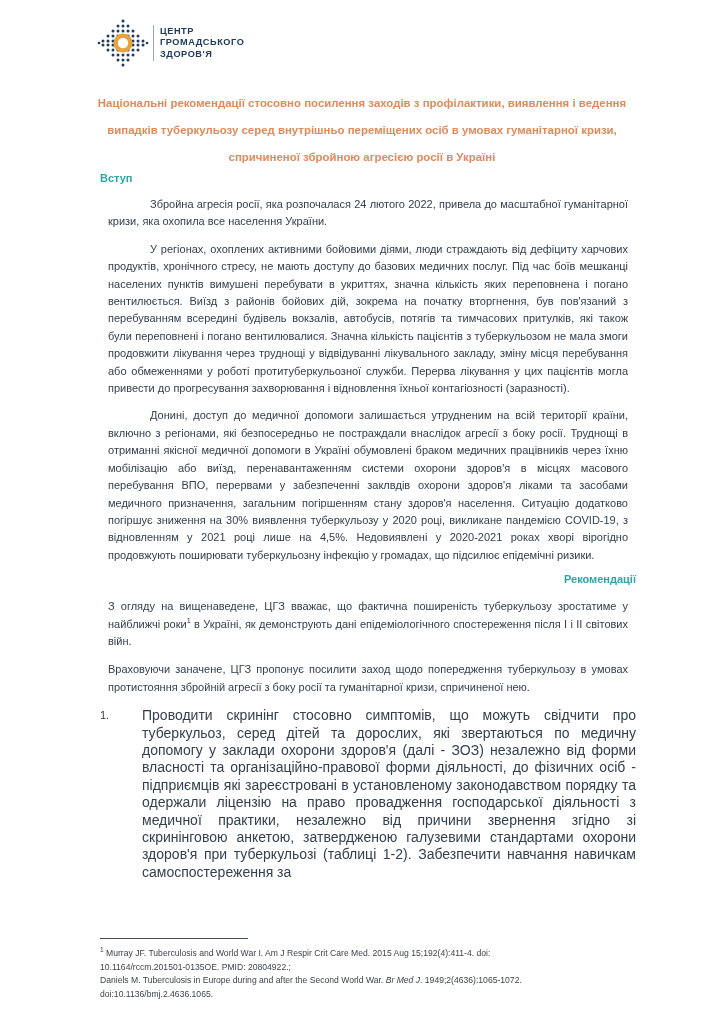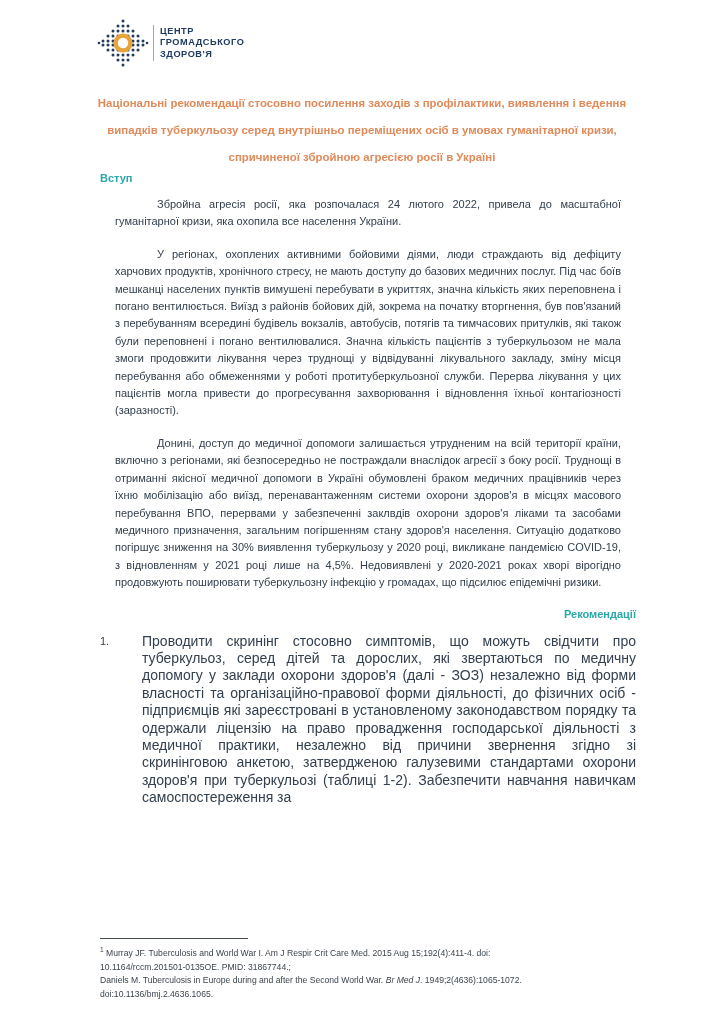--- a/index.html
+++ b/index.html
@@ -91,21 +91,21 @@
   }
   .h-vstup { margin-top: 27px; }
   .h-rek   { margin-top: 23px; text-align: right; }
 
   p.para {
     font-size: 11px;
     line-height: 17.4px;
     text-align: justify;
     text-justify: inter-word;
     color: #33404f;
-    margin: 15px;
+    margin: 8px;
     hyphens: none;
   }
   p.indent { text-indent: 42px; margin-top: 10px; }
   p.noindent { margin-top: 11px; }
   .p-first { margin-top: 12px; }
 
   sup.fn-ref {
     font-size: 7.3px;
     vertical-align: super;
     line-height: 0;
@@ -235,35 +235,37 @@
     <div class="content-inner">
 
       <h2 class="section-heading h-vstup">Вступ</h2>
 
       <p class="para indent p-first">Збройна агресія росії, яка розпочалася 24 лютого 2022, привела до масштабної гуманітарної кризи, яка охопила все населення України.</p>
       <p class="para indent">У регіонах, охоплених активними бойовими діями, люди страждають від дефіциту харчових продуктів, хронічного стресу, не мають доступу до базових медичних послуг. Під час боїв мешканці населених пунктів вимушені перебувати в укриттях, значна кількість яких переповнена і погано вентилюється. Виїзд з районів бойових дій, зокрема на початку вторгнення, був пов'язаний з перебуванням всередині будівель вокзалів, автобусів, потягів та тимчасових притулків, які також були переповнені і погано вентилювалися. Значна кількість пацієнтів з туберкульозом не мала змоги продовжити лікування через труднощі у відвідуванні лікувального закладу, зміну місця перебування або обмеженнями у роботі протитуберкульозної служби. Перерва лікування у цих пацієнтів могла привести до прогресування захворювання і відновлення їхньої контагіозності (заразності).</p>
       <p class="para indent">Донині, доступ до медичної допомоги залишається утрудненим на всій території країни, включно з регіонами, які безпосередньо не постраждали внаслідок агресії з боку росії. Труднощі в отриманні якісної медичної допомоги в Україні обумовлені браком медичних працівників через їхню мобілізацію або виїзд, перенавантаженням системи охорони здоров'я в місцях масового перебування ВПО, перервами у забезпеченні заклвдів охорони здоров'я ліками та засобами медичного призначення, загальним погіршенням стану здоров'я населення. Ситуацію додатково погіршує зниження на 30% виявлення туберкульозу у 2020 році, викликане пандемією COVID-19, з відновленням у 2021 році лише на 4,5%. Недовиявлені у 2020-2021 роках хворі вірогідно продовжують поширювати туберкульозну інфекцію у громадах, що підсилює епідемічні ризики.</p>
 
       <h2 class="section-heading h-rek">Рекомендації</h2>
 
-
+      <p class="para noindent"><span>З огляду на вищенаведене, ЦГЗ вважає, що фактична поширеність туберкульозу зростатиме у найближчі роки</span><sup class="fn-ref">1</sup><span> в Україні, як демонструють дані епідеміологічного спостереження після I і II світових війн.</span></p>
+
+      <p class="para noindent">Враховуючи заначене, ЦГЗ пропонує посилити заход щодо попередження туберкульозу в умовах протистояння збройній агресії з боку росії та гуманітарної кризи, спричиненої нею.</p>
 
       <ol class="rec-list">
         <li>
           <span class="li-num">1.</span>
           <span class="li-body">Проводити скринінг стосовно симптомів, що можуть свідчити про туберкульоз, серед дітей та дорослих, які звертаються по медичну допомогу у заклади охорони здоров'я (далі - ЗОЗ) незалежно від форми власності та організаційно-правової форми діяльності, до фізичних осіб - підприємців які зареєстровані в установленому законодавством порядку та одержали ліцензію на право провадження господарської діяльності з медичної практики, незалежно від причини звернення згідно зі скринінговою анкетою, затвердженою галузевими стандартами охорони здоров'я при туберкульозі (таблиці 1-2). Забезпечити навчання навичкам самоспостереження за</span>
         </li>
       </ol>
 
     </div>
   </div>
 
   <div class="footnote-area">
     <div class="footnote-rule"></div>
     <div class="footnote-text">
       <span class="fn-line"><span class="fn-marker">1</span> <span>Murray JF. Tuberculosis and World War I. Am J Respir Crit Care Med. 2015 Aug 15;192(4):411-4. doi:</span></span>
-      <span class="fn-line">10.1164/rccm.201501-0135OE. PMID: 31867744.;</span>
+      <span class="fn-line">10.1164/rccm.201501-0135OE. PMID: 20804922.;</span>
       <span class="fn-line"><span>Daniels M. Tuberculosis in Europe during and after the Second World War. </span><em>Br Med J</em><span>. 1949;2(4636):1065-1072.</span></span>
       <span class="fn-line">doi:10.1136/bmj.2.4636.1065.</span>
     </div>
   </div>
 
 </div>
 
 </body></html>

